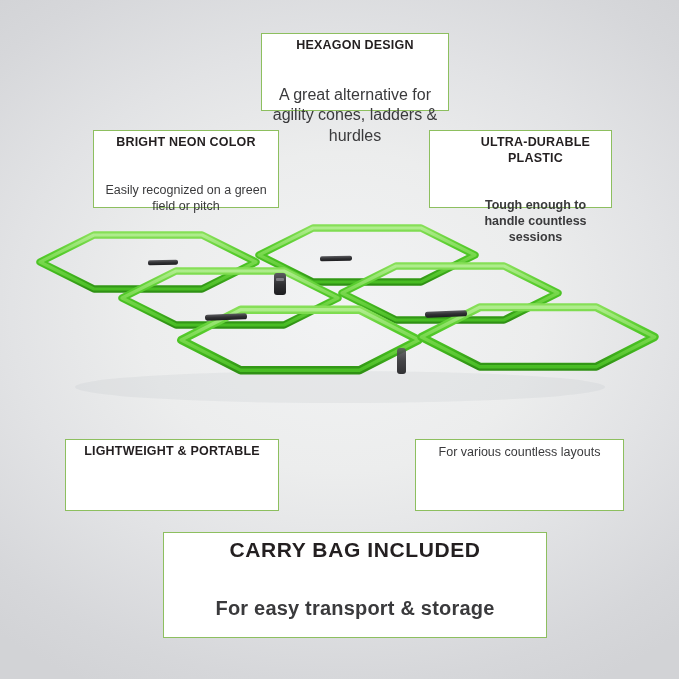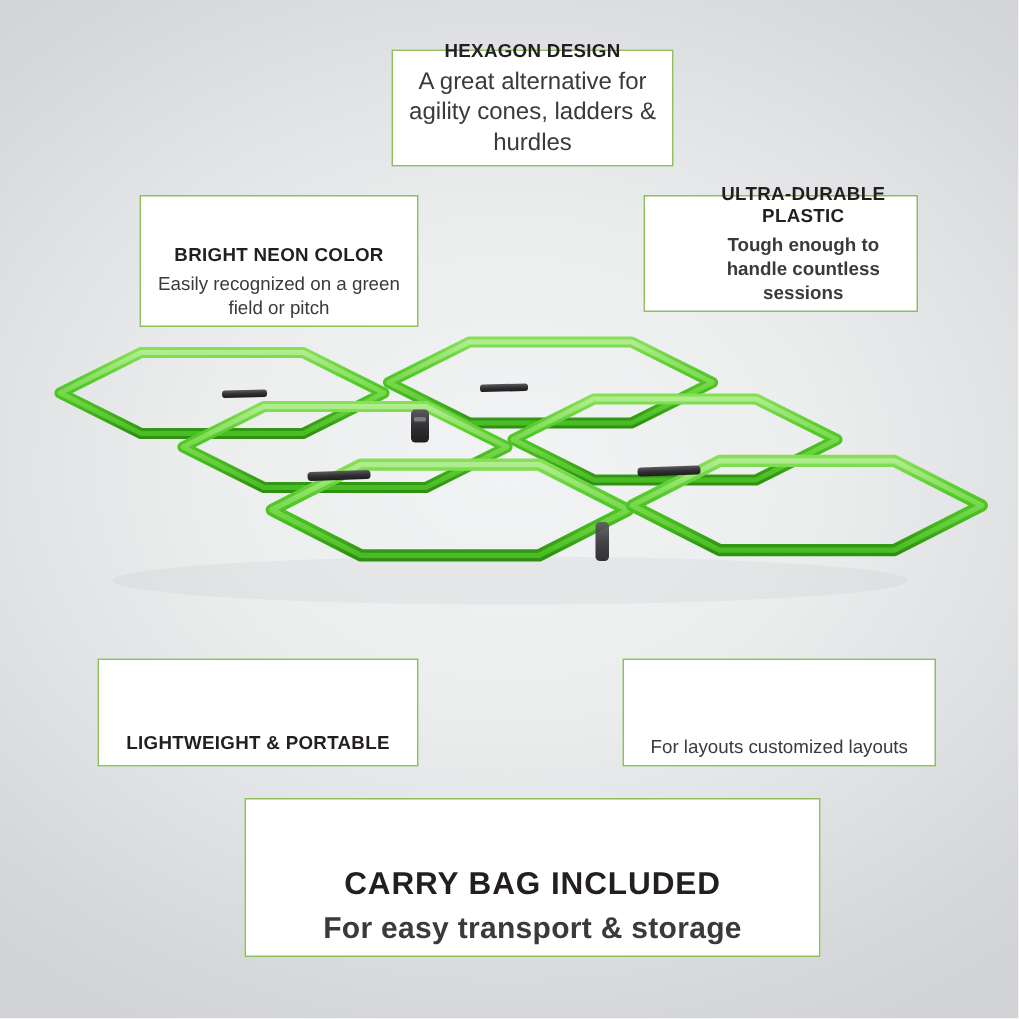--- a/index.html
+++ b/index.html
@@ -24,43 +24,44 @@
 
   
   .callout {
     position: absolute;
     box-sizing: border-box;
     background: #ffffff;
     border: 1.6px solid #8dbf5f;
     display: flex;
     flex-direction: column;
     align-items: center;
-    justify-content: flex-end;
+    justify-content: flex-start;
     text-align: center;
     padding: 4px 6px;
+    gap: 29px;
   }
   .callout .c-title {
     font-weight: bold;
     color: #231f20;
     letter-spacing: 0.2px;
     line-height: 1.25;
     margin-bottom: 2px;
   }
   .callout .c-sub {
     color: #3a3a3c;
     font-weight: 400;
     line-height: 1.28;
   }
 
   
   #box-hexagon      { left: 261px; top: 33px;  width: 188px; height: 78px; }
   #box-hexagon .c-title { font-size: 12.5px; }
   #box-hexagon .c-sub   { font-size: 16px; }
 
-  #box-neon         { left: 93px;  top: 130px; width: 186px; height: 88px; }
+  #box-neon         { left: 93px;  top: 130px; width: 186px; height: 78px; }
   #box-neon .c-title { font-size: 12.5px; }
   #box-neon .c-sub   { font-size: 12.5px; }
 
   #box-plastic      { left: 429px; top: 130px; width: 183px; height: 78px; padding-left: 36px; }
   #box-plastic .c-title { font-size: 12.5px; }
   #box-plastic .c-sub   { font-size: 12.5px; font-weight: bold; }
 
   #box-lightweight  { left: 65px;  top: 439px; width: 214px; height: 72px; }
   #box-lightweight .c-title { font-size: 12.5px; }
   #box-lightweight .c-sub   { font-size: 12.5px; }
@@ -172,21 +173,21 @@
   <div class="callout" id="box-plastic">
     <div class="c-title">ULTRA-DURABLE PLASTIC</div>
     <div class="c-sub">Tough enough to handle countless sessions</div>
   </div>
 
   <div class="callout" id="box-lightweight">
     <div class="c-title">LIGHTWEIGHT &amp; PORTABLE</div>
   </div>
 
   <div class="callout" id="box-clips">
-    <div class="c-sub">For layouts customized layouts</div>
+    <div class="c-sub">For various countless layouts</div>
   </div>
 
   <div class="callout" id="box-carrybag">
     <div class="c-title">CARRY BAG INCLUDED</div>
     <div class="c-sub">For easy transport &amp; storage</div>
   </div>
 
 </div>
 
 </body></html>

